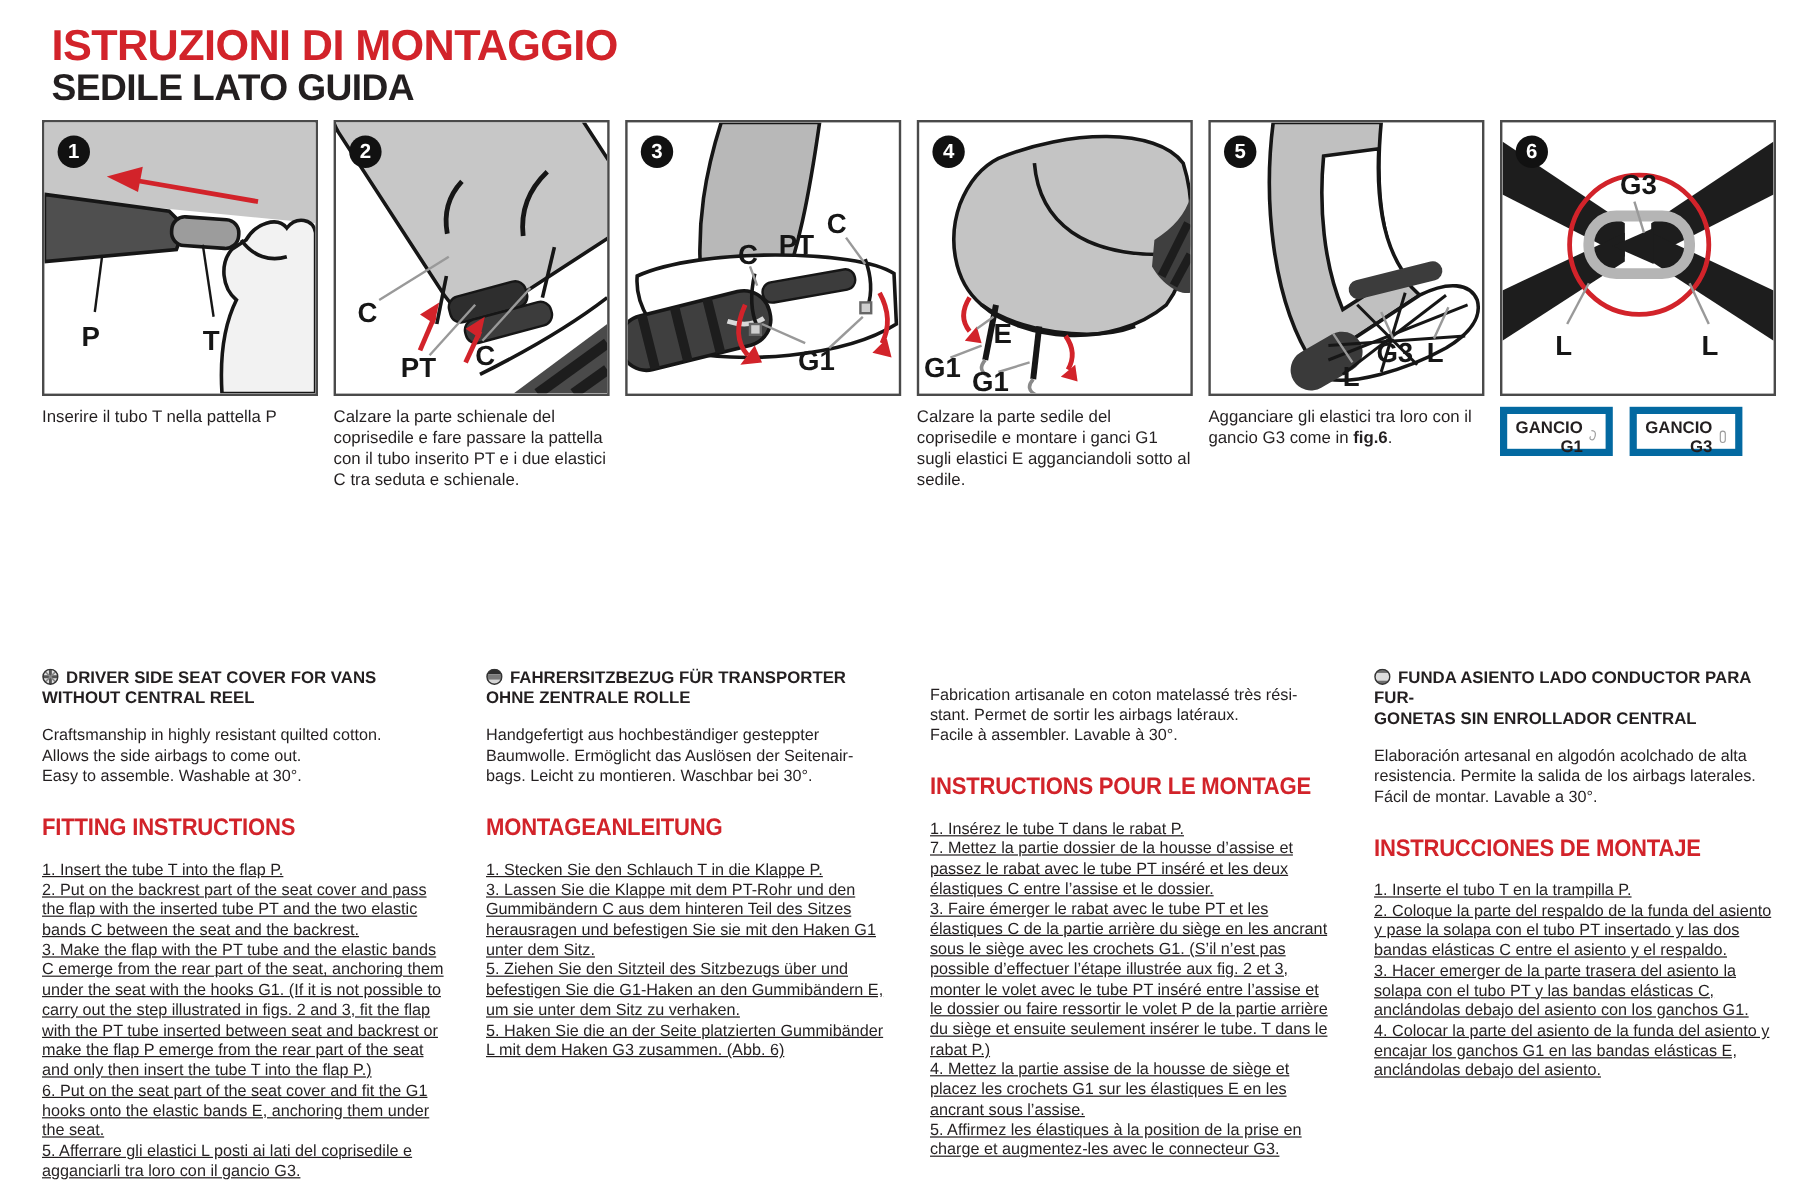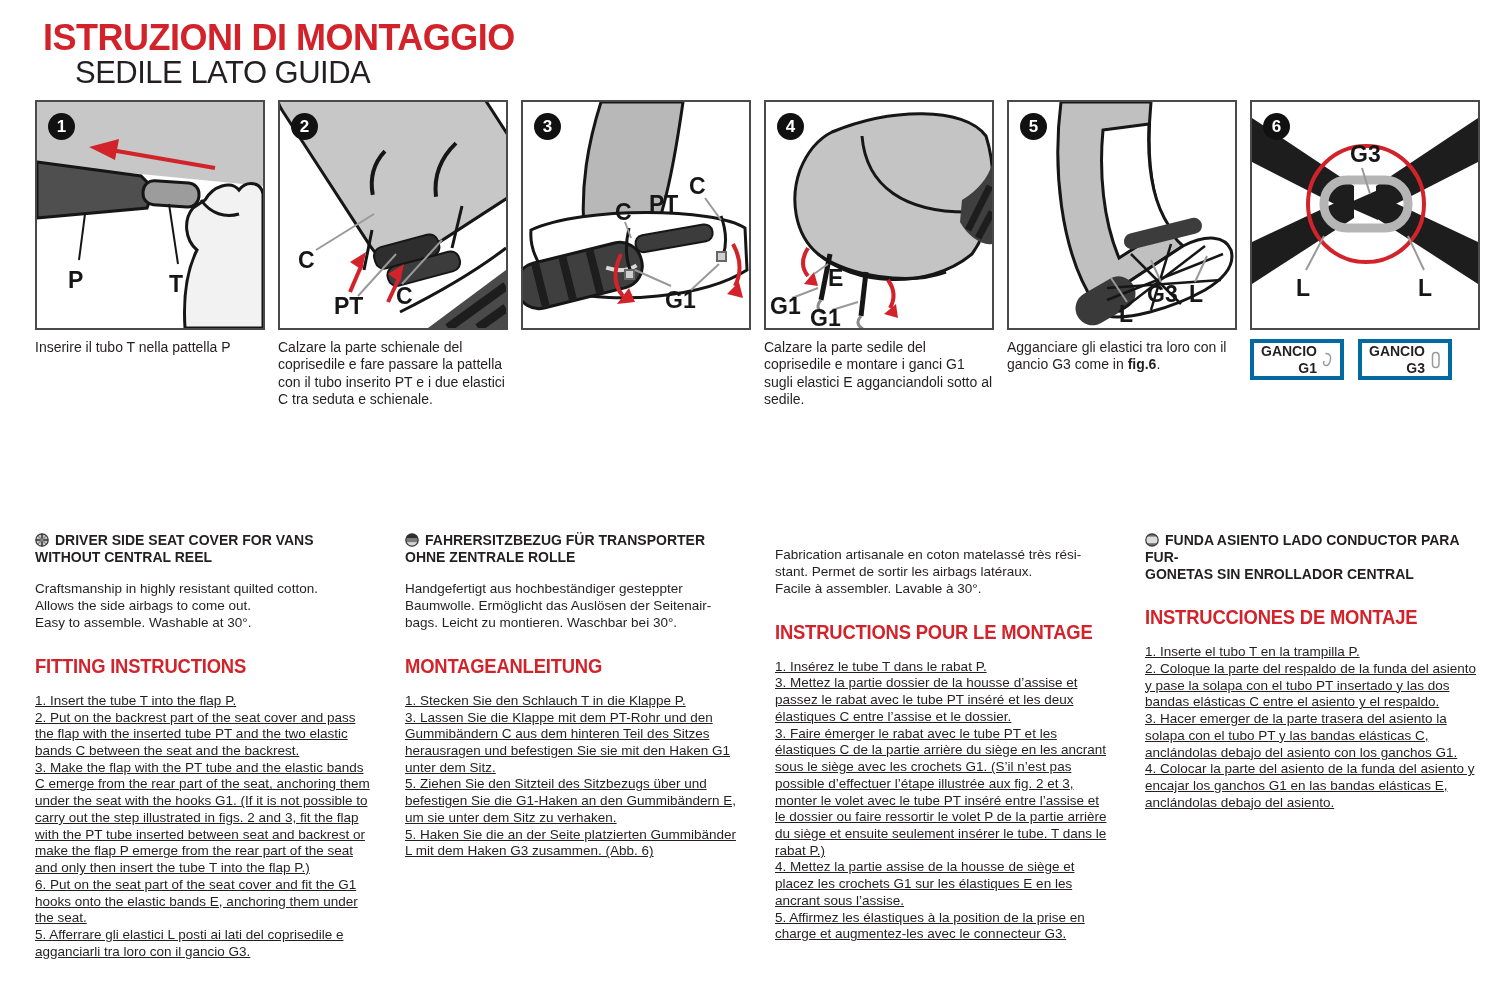--- a/index.html
+++ b/index.html
@@ -3,37 +3,37 @@
 <meta charset="utf-8">
 <style>
   :root{ --red:#d2232a; --ink:#231f20; --panel-border:#4a4a4a; }
   *{ box-sizing:border-box; }
   html,body{ margin:0; padding:0; background:#fff; }
   body{ width:1500px; height:988px; font-family:"Liberation Sans", sans-serif; color:var(--ink); }
   .page{ position:relative; width:1500px; height:988px; overflow:hidden; background:#fff; }
 
   .hdr{ position:absolute; left:43px; top:20px; }
   .title{ font-size:36px; font-weight:bold; color:var(--red); letter-spacing:-0.5px; line-height:1.02; }
-  .subtitle{ font-size:31px; font-weight:normal; color:var(--ink); letter-spacing:-0.5px; line-height:1.05;margin-left:32px; }
+  .subtitle{ font-size:31px; font-weight:bold; color:var(--ink); letter-spacing:-0.5px; line-height:1.05; }
 
   .panels{ position:absolute; left:35px; top:100px; display:flex; gap:13px; }
   .panel-col{ width:230px; }
   .panel{ position:relative; width:230px; height:230px; border:2px solid var(--panel-border); background:#fff; overflow:hidden; }
   .art{ display:block; width:226px; height:226px; }
   .art text{ font-family:"Liberation Sans", sans-serif; font-weight:bold; font-size:23px; fill:#161616; }
   .badge{ position:absolute; left:11px; top:11px; width:27px; height:27px; border-radius:50%; background:#111;
           color:#fff; font-size:17px; font-weight:bold; display:flex; align-items:center; justify-content:center; }
   .caption{ margin-top:9px; font-size:14px; line-height:1.24; color:var(--ink); }
   .caption b{ font-weight:bold; }
 
   .hook-boxes{ margin-top:9px; display:flex; gap:14px; }
-  .hook-box{ width:94px; height:41px; border:4px solid #0369a1; display:flex; align-items:center; justify-content:flex-end; gap:5px; padding:3px 7px; }
+  .hook-box{ width:94px; height:41px; border:6px solid #0369a1; display:flex; justify-content:flex-end; gap:5px; padding:3px 7px; }
   .hook-box .txt{ text-align:right; font-weight:bold; font-size:14px; line-height:1.15; }
 
-  .columns{ position:absolute; left:35px; top:532px; display:flex; gap:33px; }
+  .columns{ position:absolute; left:35px; top:556px; display:flex; gap:33px; }
   .col{ width:337px; }
   .col-title{ font-size:14px; font-weight:bold; line-height:1.22; white-space:pre-line; }
   .flag{ display:inline-block; vertical-align:-2px; margin-right:6px; }
   .col-desc{ margin-top:15px; font-size:13.5px; line-height:1.25; white-space:pre-line; }
   .col-red{ margin-top:23px; font-size:20px; font-weight:bold; color:var(--red); transform:scaleX(.92); transform-origin:left center; white-space:nowrap; letter-spacing:-0.2px; }
   .steps{ margin-top:15px;text-decoration:underline; }
   .steps p{ margin:0; font-size:13.5px; line-height:1.24; }
 </style>
 </head>
 <body>
@@ -299,21 +299,21 @@
         <p>5. Haken Sie die an der Seite platzierten Gummibänder L mit dem Haken G3 zusammen. (Abb. 6)</p>
       </div>
     </div>
 
     <div class="col">
       <div class="col-desc">Fabrication artisanale en coton matelassé très rési-stant. Permet de sortir les airbags latéraux.
 Facile à assembler. Lavable à 30°.</div>
       <div class="col-red">INSTRUCTIONS POUR LE MONTAGE</div>
       <div class="steps">
         <p>1. Insérez le tube T dans le rabat P.</p>
-        <p>3. Mettez la partie dossier de la housse d’assise et passez le rabat avec le tube PT inséré et les deux élastiques C entre l’assise et le dossier.</p>
+        <p>7. Mettez la partie dossier de la housse d’assise et passez le rabat avec le tube PT inséré et les deux élastiques C entre l’assise et le dossier.</p>
         <p>3. Faire émerger le rabat avec le tube PT et les élastiques C de la partie arrière du siège en les ancrant sous le siège avec les crochets G1. (S’il n’est pas possible d’effectuer l’étape illustrée aux fig. 2 et 3, monter le volet avec le tube PT inséré entre l’assise et le dossier ou faire ressortir le volet P de la partie arrière du siège et ensuite seulement insérer le tube. T dans le rabat P.)</p>
         <p>4. Mettez la partie assise de la housse de siège et placez les crochets G1 sur les élastiques E en les ancrant sous l’assise.</p>
         <p>5. Affirmez les élastiques à la position de la prise en charge et augmentez-les avec le connecteur G3.</p>
       </div>
     </div>
 
     <div class="col">
       <div class="col-title"><svg class="flag" width="14" height="14" viewBox="0 0 14 14">
             <defs>
               <clipPath id="ces">
@@ -321,20 +321,22 @@
               </clipPath>
             </defs>
             <g clip-path="url(#ces)">
               <rect width="14" height="3.8" fill="#6e6e6e"></rect>
               <rect y="3.8" width="14" height="6.4" fill="#dcdcdc"></rect>
               <rect y="10.2" width="14" height="3.8" fill="#6e6e6e"></rect>
             </g>
             <circle cx="7" cy="7" r="6.2" fill="none" stroke="#333" stroke-width="1.2"></circle>
           </svg><span>FUNDA ASIENTO LADO CONDUCTOR PARA FUR-
 GONETAS SIN ENROLLADOR CENTRAL</span></div>
+      <div class="col-desc">Elaboración artesanal en algodón acolchado de alta resistencia. Permite la salida de los airbags laterales.
+Fácil de montar. Lavable a 30°.</div>
       <div class="col-red">INSTRUCCIONES DE MONTAJE</div>
       <div class="steps">
         <p>1. Inserte el tubo T en la trampilla P.</p>
         <p>2. Coloque la parte del respaldo de la funda del asiento y pase la solapa con el tubo PT insertado y las dos bandas elásticas C entre el asiento y el respaldo.</p>
         <p>3. Hacer emerger de la parte trasera del asiento la solapa con el tubo PT y las bandas elásticas C, anclándolas debajo del asiento con los ganchos G1.</p>
         <p>4. Colocar la parte del asiento de la funda del asiento y encajar los ganchos G1 en las bandas elásticas E, anclándolas debajo del asiento.</p>
       </div>
     </div>
 
   </div>

